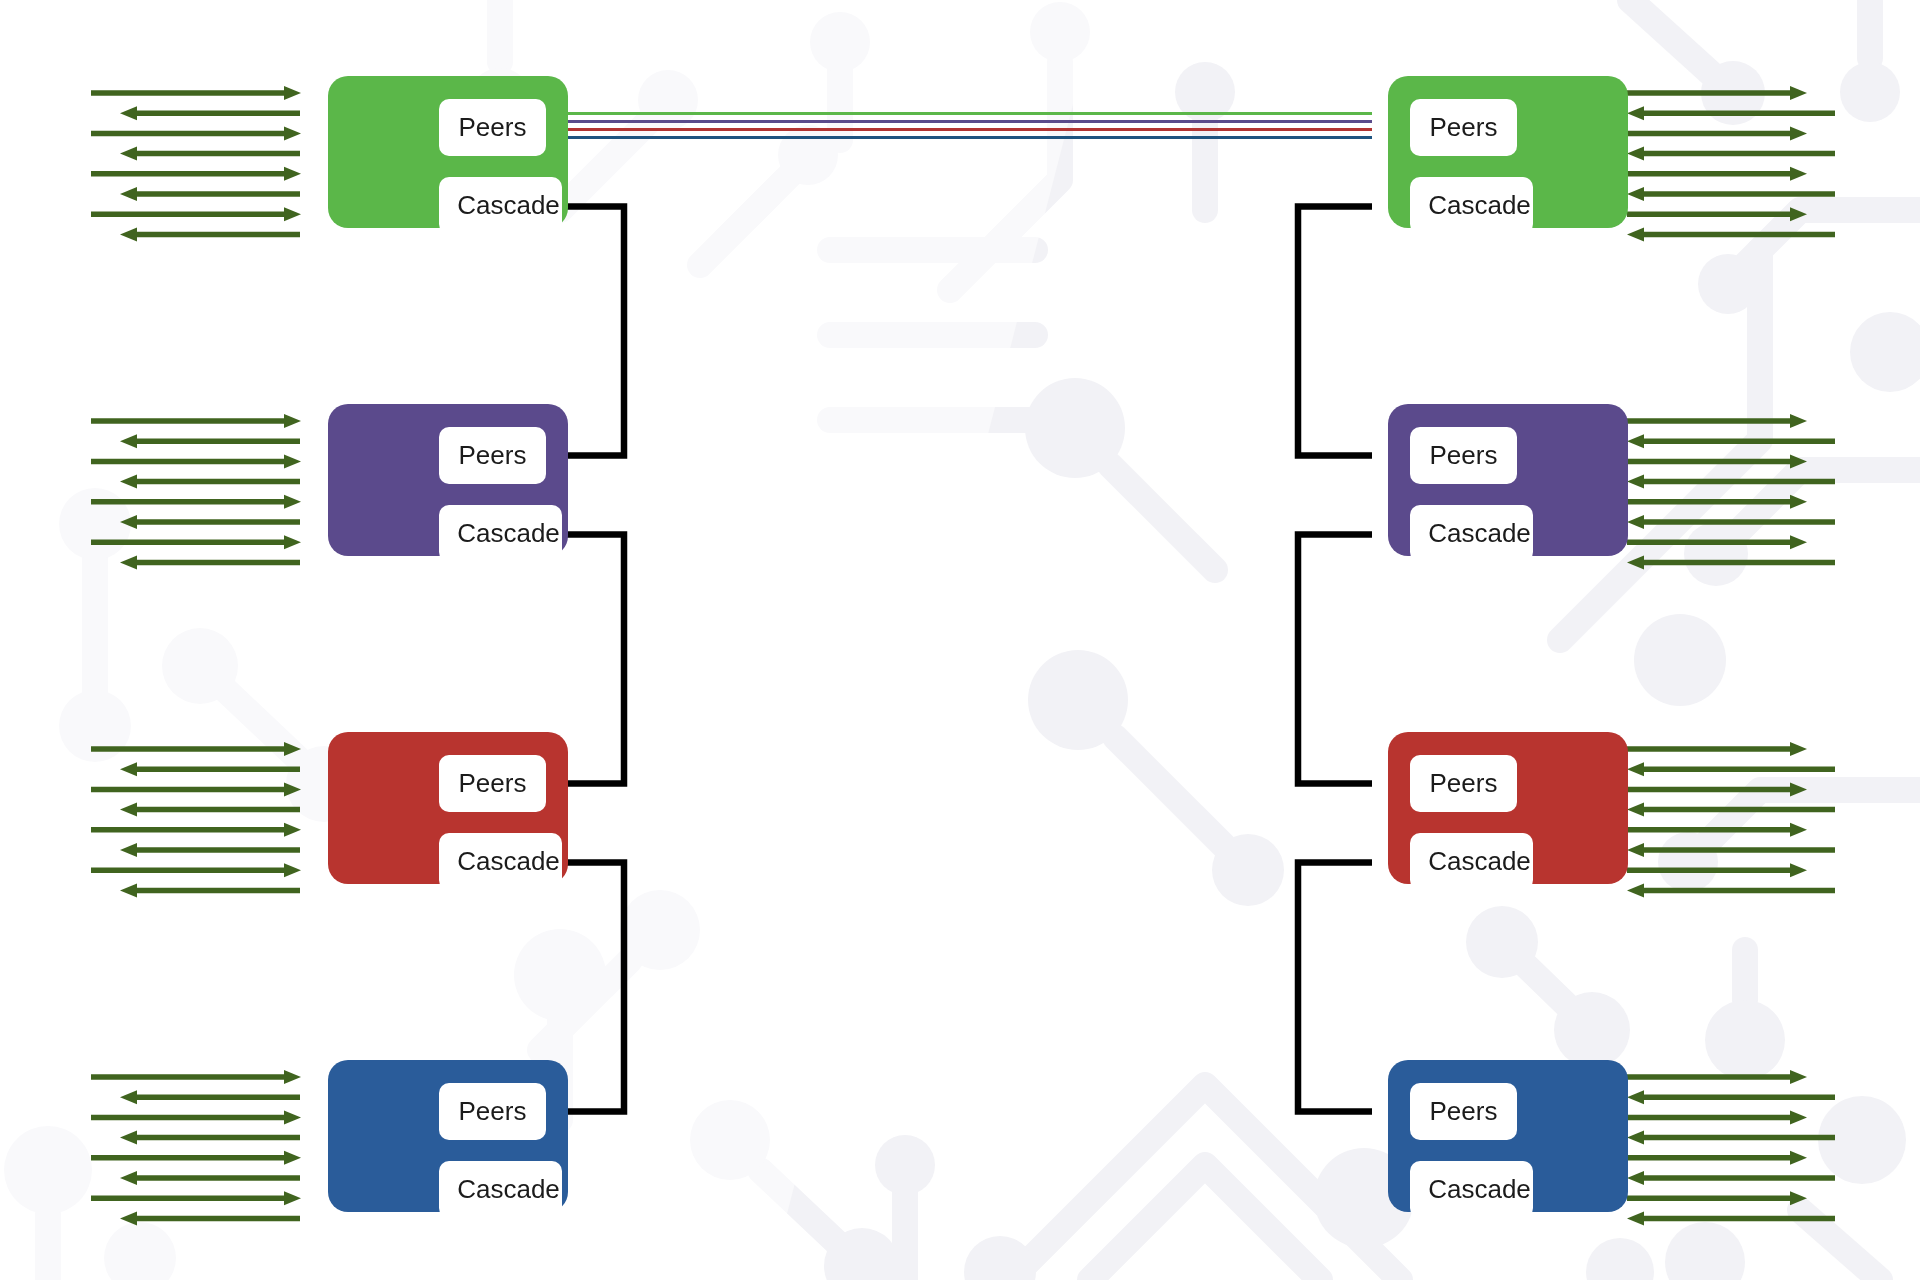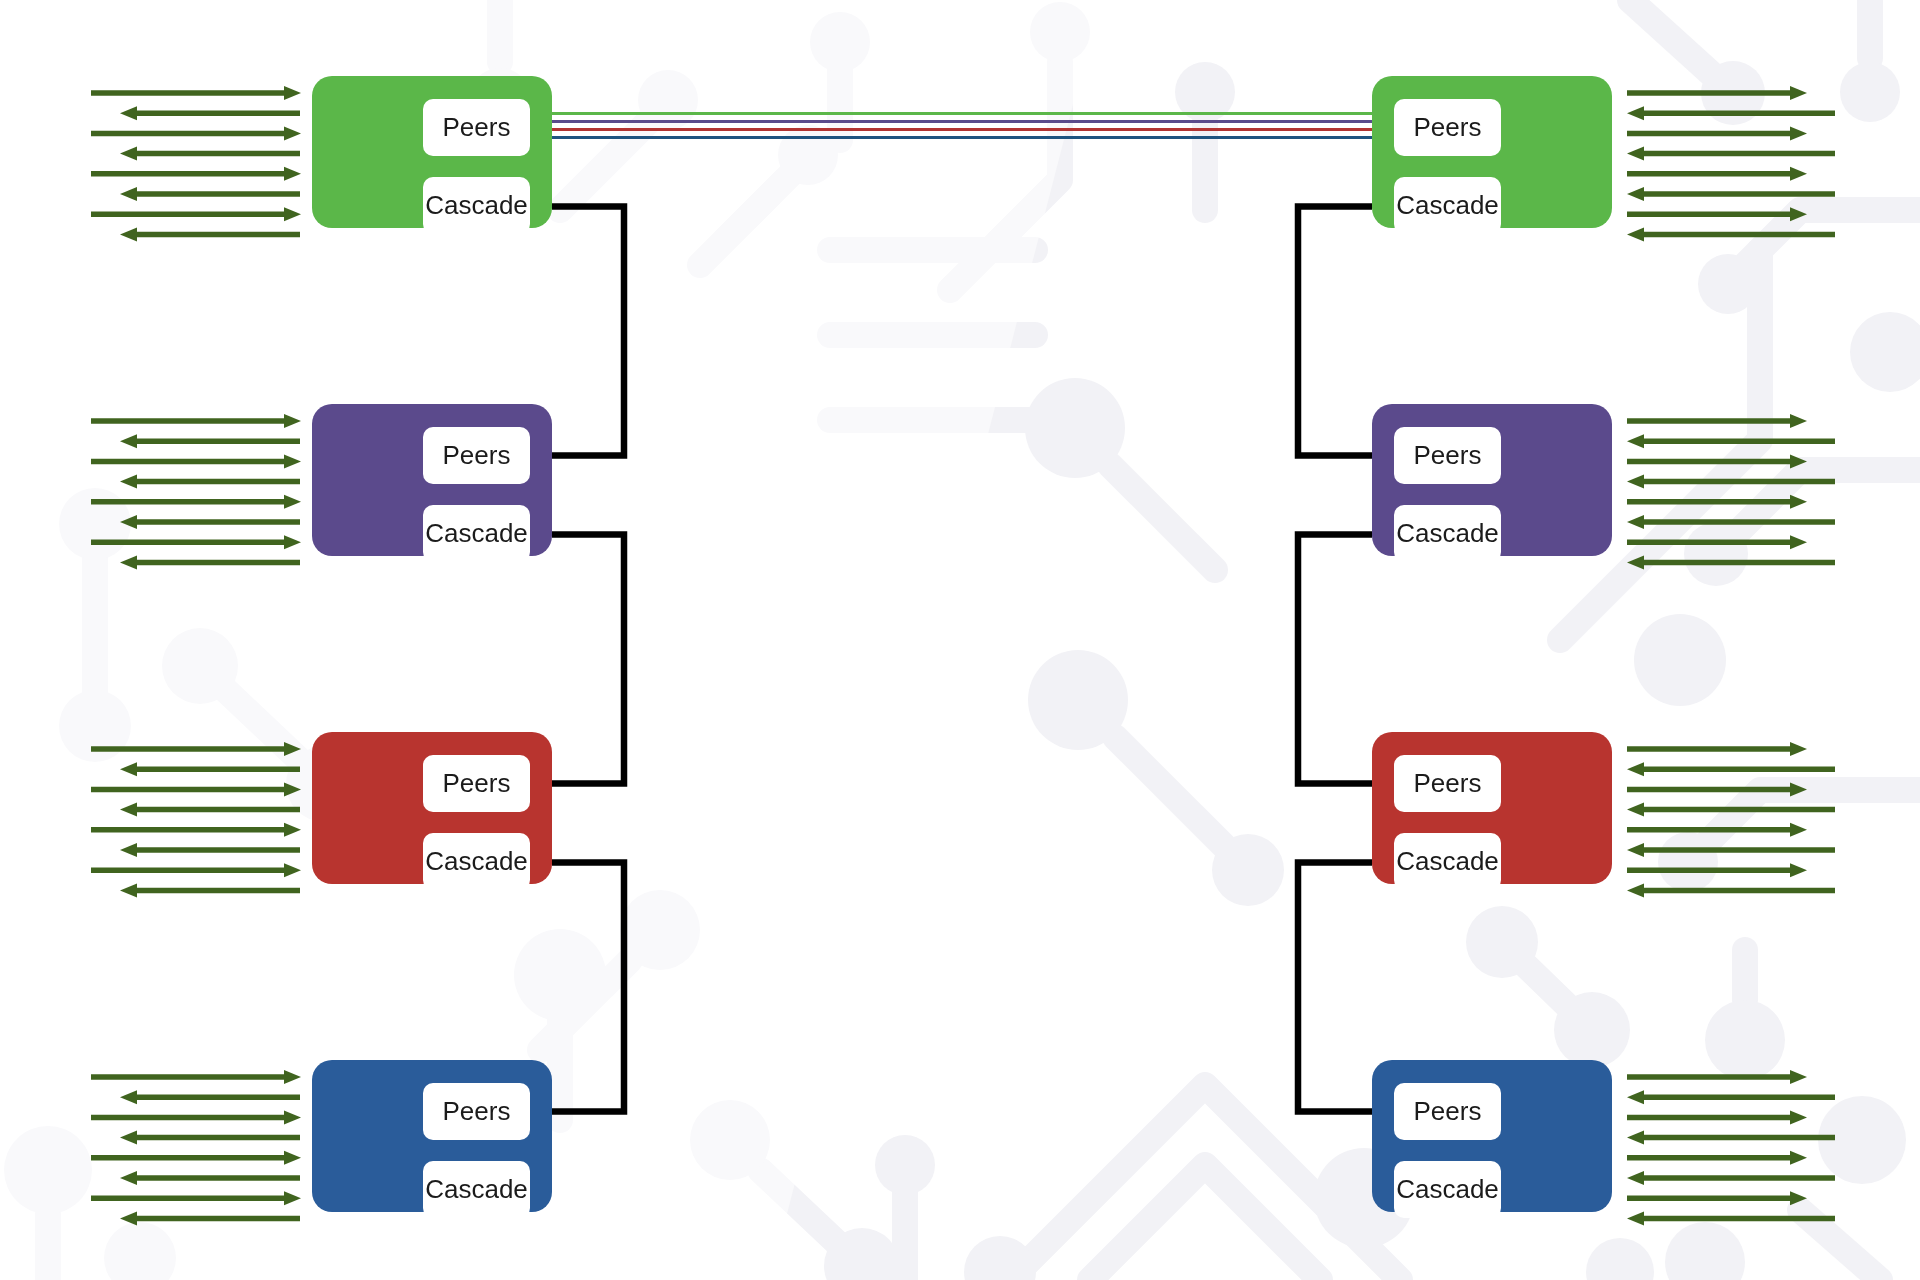--- a/index.html
+++ b/index.html
@@ -1,28 +1,28 @@
 <!DOCTYPE html>
 <html><head>
 <meta charset="utf-8">
 <style>
   html,body{margin:0;padding:0;background:#e8e8ea;}
   .canvas{
     position:relative;width:1920px;height:1280px;overflow:hidden;
     background:#ffffff;font-family:"Liberation Sans",sans-serif;
   }
   .layer{position:absolute;left:0;top:0;width:1920px;height:1280px;}
-  .node{position:absolute;width:240px;height:152px;border-radius:20px;}
+  .node{position:absolute;width:240px;height:152px;border-radius:20px;margin-left:16px;}
   .port{
     position:absolute;width:107px;height:57px;background:#ffffff;border-radius:10px;
     display:flex;align-items:center;justify-content:center;
     font-size:26px;color:#1b1b1b;white-space:nowrap;
   }
   .port.peers{top:23px;}
-  .port.cascade{top:101px;}
+  .port.cascade{top:101px;padding-left:16px;}
   .node.side-left .port{left:111px;}
   .node.side-right .port{left:22px;}
 </style>
 </head>
 <body>
 
 <div class="canvas" id="canvas">
 
   <svg class="layer" width="1920" height="1280" viewBox="0 0 1920 1280">
     <g stroke="#f2f2f6" stroke-width="26" stroke-linecap="round" stroke-linejoin="round" fill="none">

